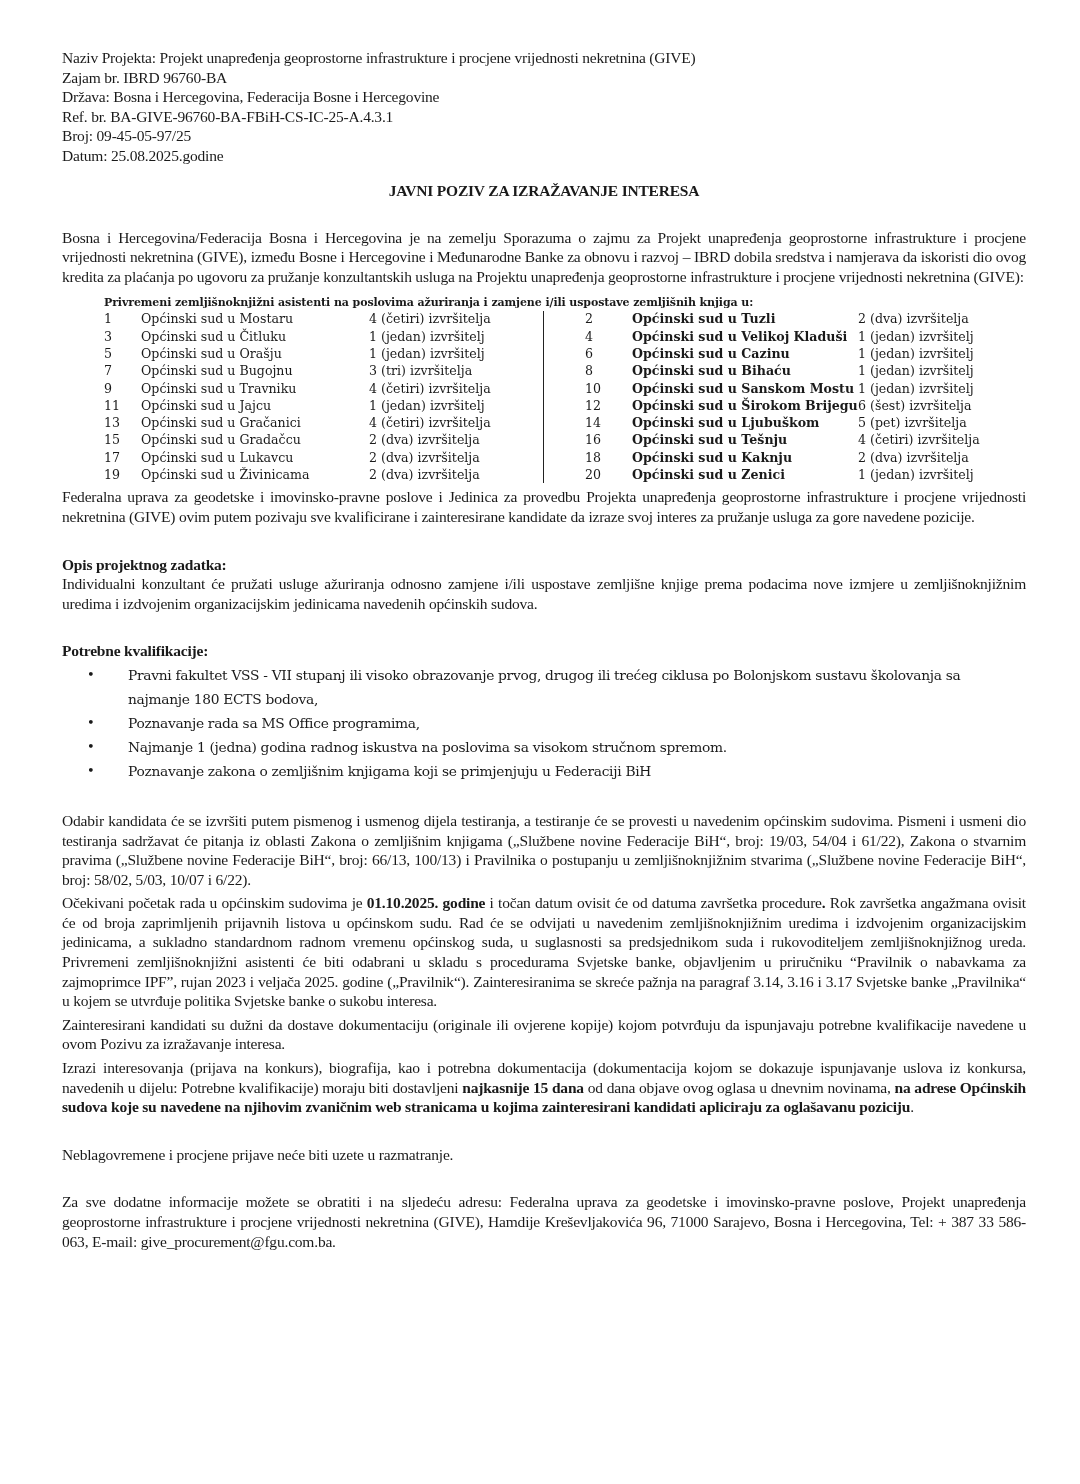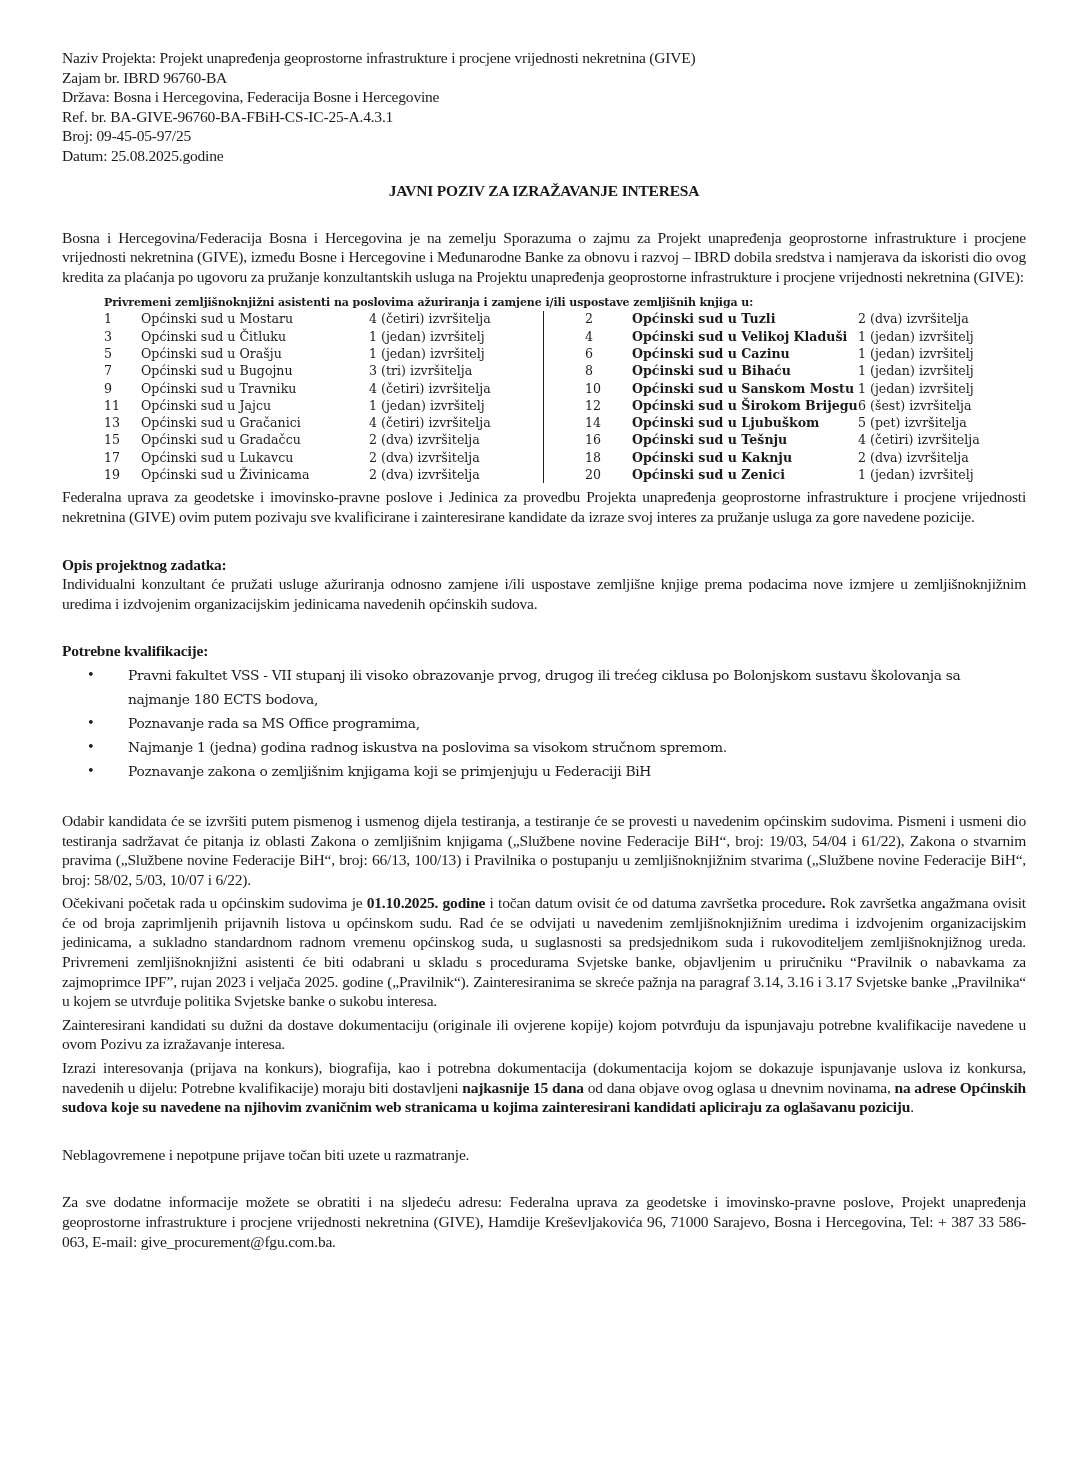--- a/index.html
+++ b/index.html
@@ -182,17 +182,17 @@
   <div class="para gap-md">
     <span>Očekivani početak rada u općinskim sudovima je </span><b>01.10.2025. godine</b><span> i točan datum ovisit će od datuma završetka procedure</span><b>.</b><span> Rok završetka angažmana ovisit će od broja zaprimljenih prijavnih listova u općinskom sudu. Rad će se odvijati u navedenim zemljišnoknjižnim uredima i izdvojenim organizacijskim jedinicama, a sukladno standardnom radnom vremenu općinskog suda, u suglasnosti sa predsjednikom suda i rukovoditeljem zemljišnoknjižnog ureda. Privremeni zemljišnoknjižni asistenti će biti odabrani u skladu s procedurama Svjetske banke, objavljenim u priručniku “Pravilnik o nabavkama za zajmoprimce IPF”, rujan 2023 i veljača 2025. godine („Pravilnik“). Zainteresiranima se skreće pažnja na paragraf 3.14, 3.16 i 3.17 Svjetske banke „Pravilnika“ u kojem se utvrđuje politika Svjetske banke o sukobu interesa.</span>
   </div>
 
   <div class="para gap-md">Zainteresirani kandidati su dužni da dostave dokumentaciju (originale ili ovjerene kopije) kojom potvrđuju da ispunjavaju potrebne kvalifikacije navedene u ovom Pozivu za izražavanje interesa.</div>
 
   <div class="para gap-md">
     <span>Izrazi interesovanja (prijava na konkurs), biografija, kao i potrebna dokumentacija (dokumentacija kojom se dokazuje ispunjavanje uslova iz konkursa, navedenih u dijelu: Potrebne kvalifikacije) moraju biti dostavljeni </span><b>najkasnije 15 dana</b><span> od dana objave ovog oglasa u dnevnim novinama, </span><b>na adrese Općinskih sudova koje su navedene na njihovim zvaničnim web stranicama u kojima zainteresirani kandidati apliciraju za oglašavanu poziciju</b><span>.</span>
   </div>
 
-  <div class="para gap-lg">Neblagovremene i nepotpune prijave točan biti uzete u razmatranje.</div>
+  <div class="para gap-lg">Neblagovremene i procjene prijave neće biti uzete u razmatranje.</div>
 
   <div class="para gap-lg">Za sve dodatne informacije možete se obratiti i na sljedeću adresu: Federalna uprava za geodetske i imovinsko-pravne poslove, Projekt unapređenja geoprostorne infrastrukture i procjene vrijednosti nekretnina (GIVE), Hamdije Kreševljakovića 96, 71000 Sarajevo, Bosna i Hercegovina, Tel: + 387 33 586-063, E-mail: give_procurement@fgu.com.ba.</div>
 
 </div>
 
 </body></html>

